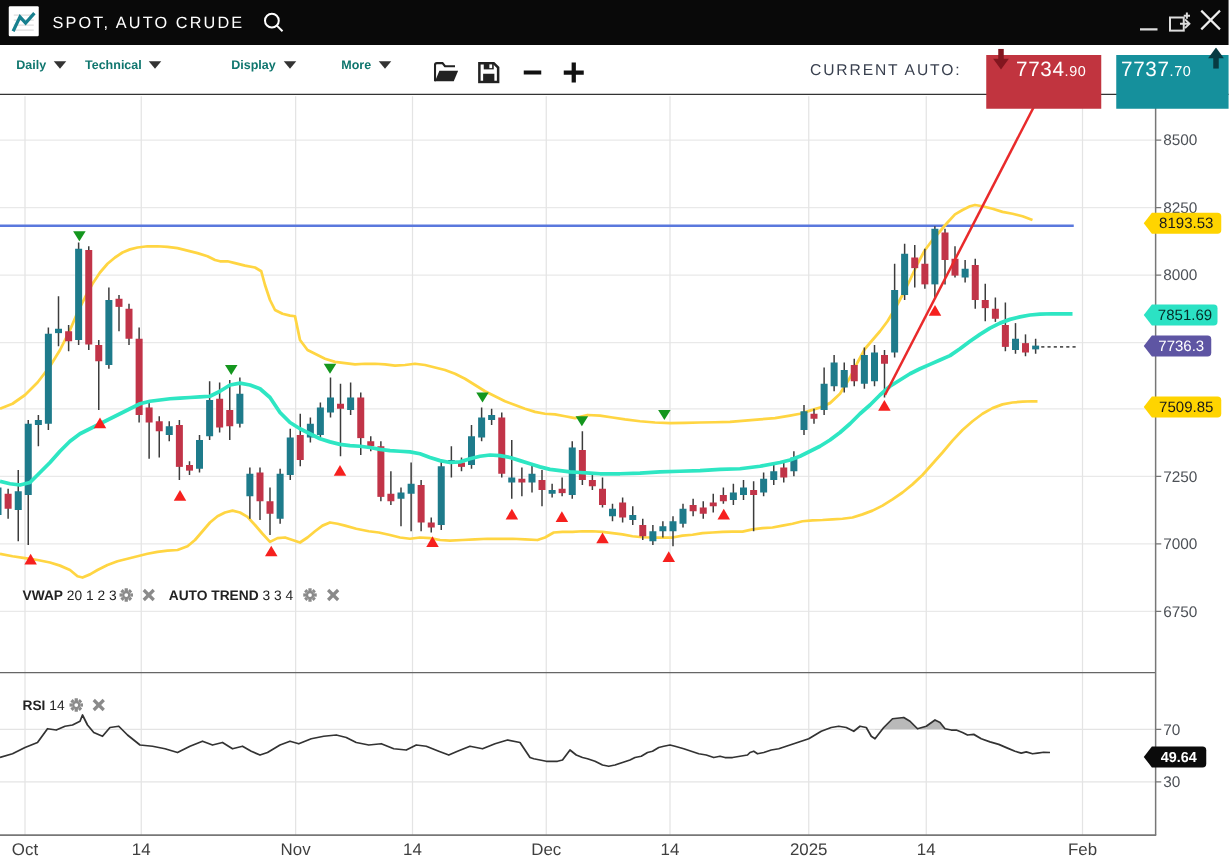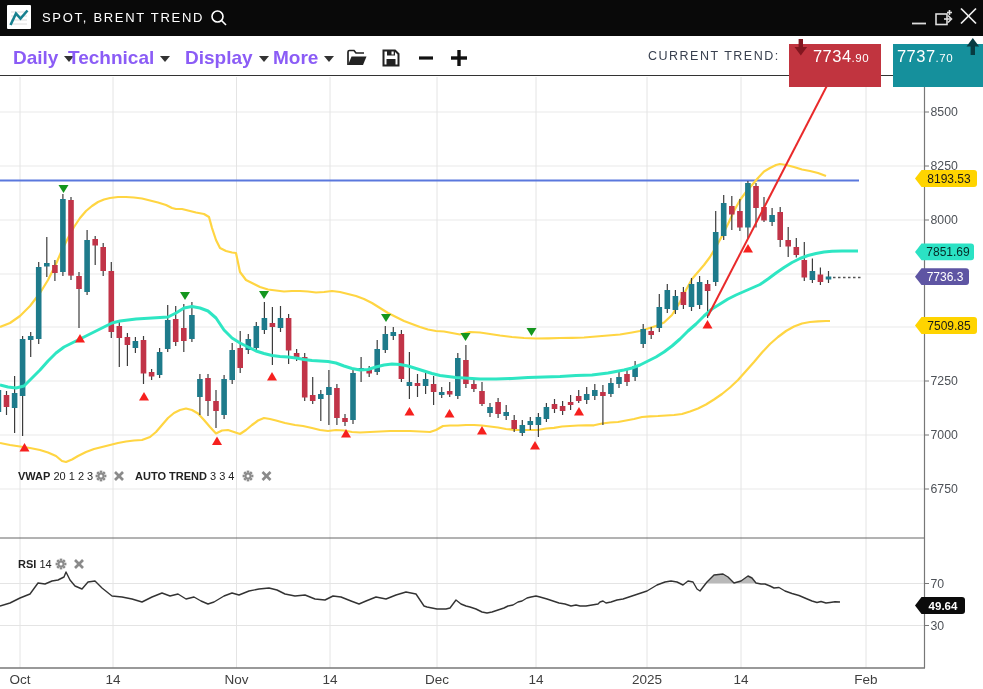--- a/index.html
+++ b/index.html
@@ -1,19 +1,19 @@
 <!DOCTYPE html>
 <html><head><meta charset="utf-8"><style>
 *{margin:0;padding:0;box-sizing:border-box}
 body{width:983px;height:689px;font-family:"Liberation Sans",sans-serif;overflow:hidden;background:#fff;position:relative}
 .titlebar{position:absolute;left:0;top:0;width:983px;height:36px;background:#090909;z-index:5}
 .logo{position:absolute;left:7px;top:5px;width:24px;height:24px;background:#fff;border-radius:1px}
 .title{position:absolute;left:42px;top:10px;color:#fff;font-size:13px;letter-spacing:1.7px}
 .toolbar{position:absolute;left:0;top:36px;width:983px;height:40px;background:#fff;border-bottom:1.5px solid #333;z-index:5}
-.menu{position:absolute;top:11px;font-size:19px;font-weight:bold;color:#8b5cf6}
+.menu{position:absolute;top:11px;font-size:10px;font-weight:bold;color:#0f766e}
 .caret{display:inline-block;width:0;height:0;border-left:5px solid transparent;border-right:5px solid transparent;border-top:6px solid #333;margin-left:6px;vertical-align:middle}
 .cp{position:absolute;top:13px;left:648px;font-size:12.5px;color:#39404f;letter-spacing:1.5px}
 .pricebox{position:absolute;top:8px;height:43px;color:#fff;font-size:16.5px;text-align:center;line-height:25px;letter-spacing:0.5px}
 .chart{position:absolute;left:0;top:0;z-index:1}
 </style></head>
 <body>
 <div class="chart"><svg width="983" height="689" viewBox="0 0 983 689" font-family="Liberation Sans, sans-serif">
 <rect width="983" height="689" fill="#fff"></rect>
 <line x1="0" y1="112" x2="924" y2="112" stroke="#e9e9e9" stroke-width="1"></line>
 <line x1="0" y1="166" x2="924" y2="166" stroke="#e9e9e9" stroke-width="1"></line>
@@ -358,21 +358,21 @@
 <div class="titlebar">
   <div class="logo">
     <svg width="24" height="24">
       <line x1="4" y1="7" x2="20" y2="7" stroke="#dcdcdc" stroke-width="1"></line>
       <line x1="4" y1="11" x2="20" y2="11" stroke="#dcdcdc" stroke-width="1"></line>
       <line x1="4" y1="15" x2="20" y2="15" stroke="#dcdcdc" stroke-width="1"></line>
       <line x1="4" y1="19" x2="20" y2="19" stroke="#dcdcdc" stroke-width="1"></line>
       <polyline points="3.5,20 9,8.5 13.5,13.5 20.5,5.5" fill="none" stroke="#17808f" stroke-width="2.6"></polyline>
     </svg>
   </div>
-  <span class="title">SPOT, BRENT TREND</span>
+  <span class="title">SPOT, AUTO CRUDE</span>
   <svg width="18" height="18" style="position:absolute;left:210px;top:9px">
     <circle cx="7.5" cy="7.5" r="5.5" fill="none" stroke="#fff" stroke-width="1.6"></circle>
     <line x1="11.5" y1="11.5" x2="16" y2="16" stroke="#fff" stroke-width="1.6"></line>
   </svg>
   <svg width="75" height="26" style="position:absolute;left:906px;top:5px">
     <line x1="6" y1="18.5" x2="20" y2="18.5" stroke="#ddd" stroke-width="1.8"></line>
     <rect x="30" y="9" width="11" height="10.5" fill="none" stroke="#ddd" stroke-width="1.6"></rect>
     <line x1="38" y1="14" x2="45" y2="14" stroke="#ddd" stroke-width="1.6"></line>
     <path d="M42,10.5 L45.5,14 L42,17.5" fill="none" stroke="#ddd" stroke-width="1.6"></path>
     <line x1="43.5" y1="5" x2="43.5" y2="10" stroke="#ddd" stroke-width="1.6"></line>
@@ -396,21 +396,21 @@
     <rect x="9.5" y="2.5" width="2.2" height="3" fill="#fff"></rect>
     <rect x="4.5" y="10" width="9" height="6.5" fill="#222"></rect>
   </svg>
   <svg width="18" height="18" style="position:absolute;left:418px;top:13px">
       <line x1="1" y1="9" x2="15" y2="9" stroke="#111" stroke-width="3.2"></line>
     </svg>
   <svg width="20" height="20" style="position:absolute;left:450px;top:12px">
       <line x1="1" y1="10" x2="17" y2="10" stroke="#111" stroke-width="3.4"></line>
       <line x1="9" y1="2" x2="9" y2="18" stroke="#111" stroke-width="3.4"></line>
     </svg>
-  <span class="cp">CURRENT TREND:</span>
+  <span class="cp">CURRENT AUTO:</span>
   <div class="pricebox" style="left:789px;width:92px;background:#c1343f">
     <svg width="14" height="17" style="position:absolute;left:5px;top:-5px">
         <rect x="4.6" y="0" width="4.4" height="8.5" fill="#82161f"></rect>
         <polygon points="0.5,8 13.1,8 6.8,16.5" fill="#82161f"></polygon>
       </svg>
     <span style="margin-left:12px">7734<span style="font-size:11.5px">.90</span></span>
   </div>
   <div class="pricebox" style="left:893px;width:90px;background:#15909c">
     <svg width="14" height="17" style="position:absolute;right:3px;top:-6px">
         <rect x="4.6" y="8" width="4.4" height="9" fill="#073b42"></rect>

